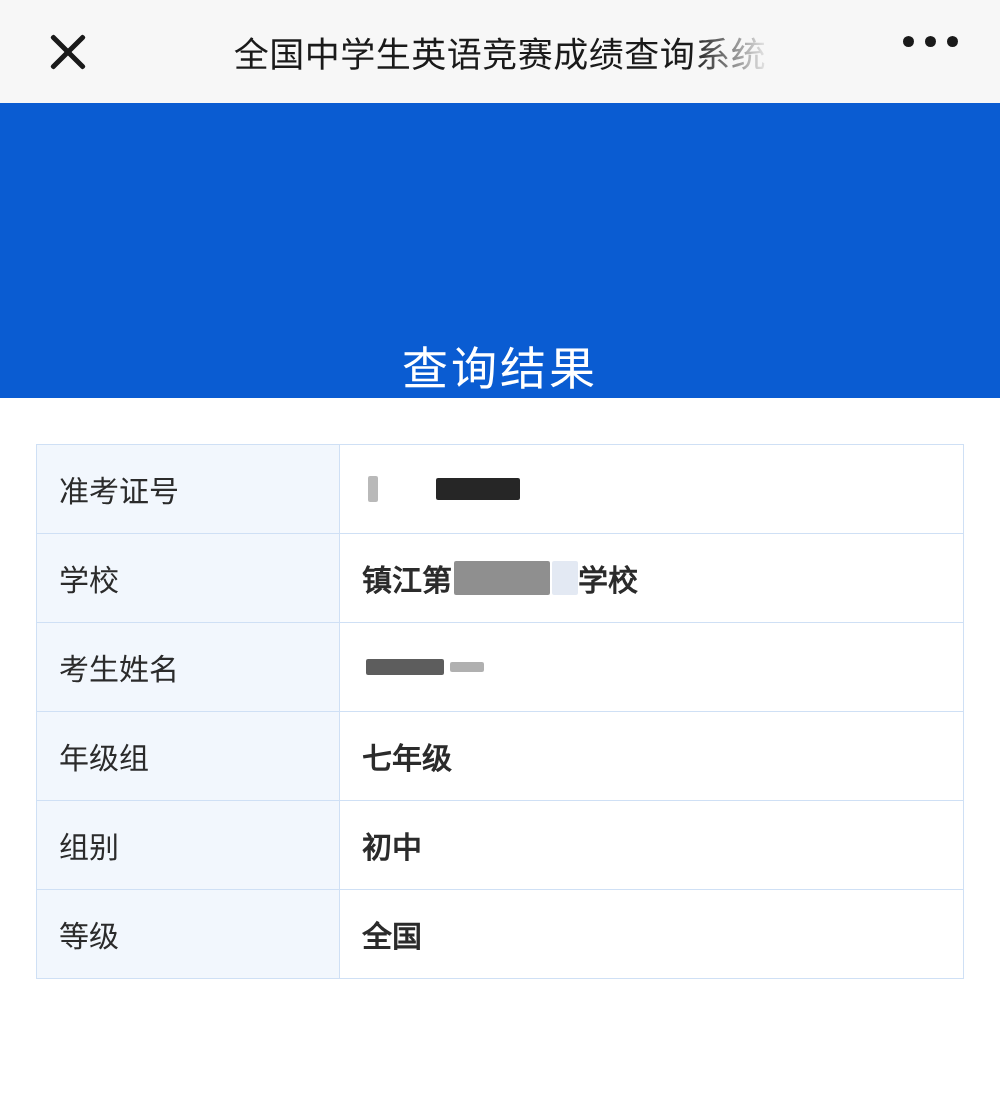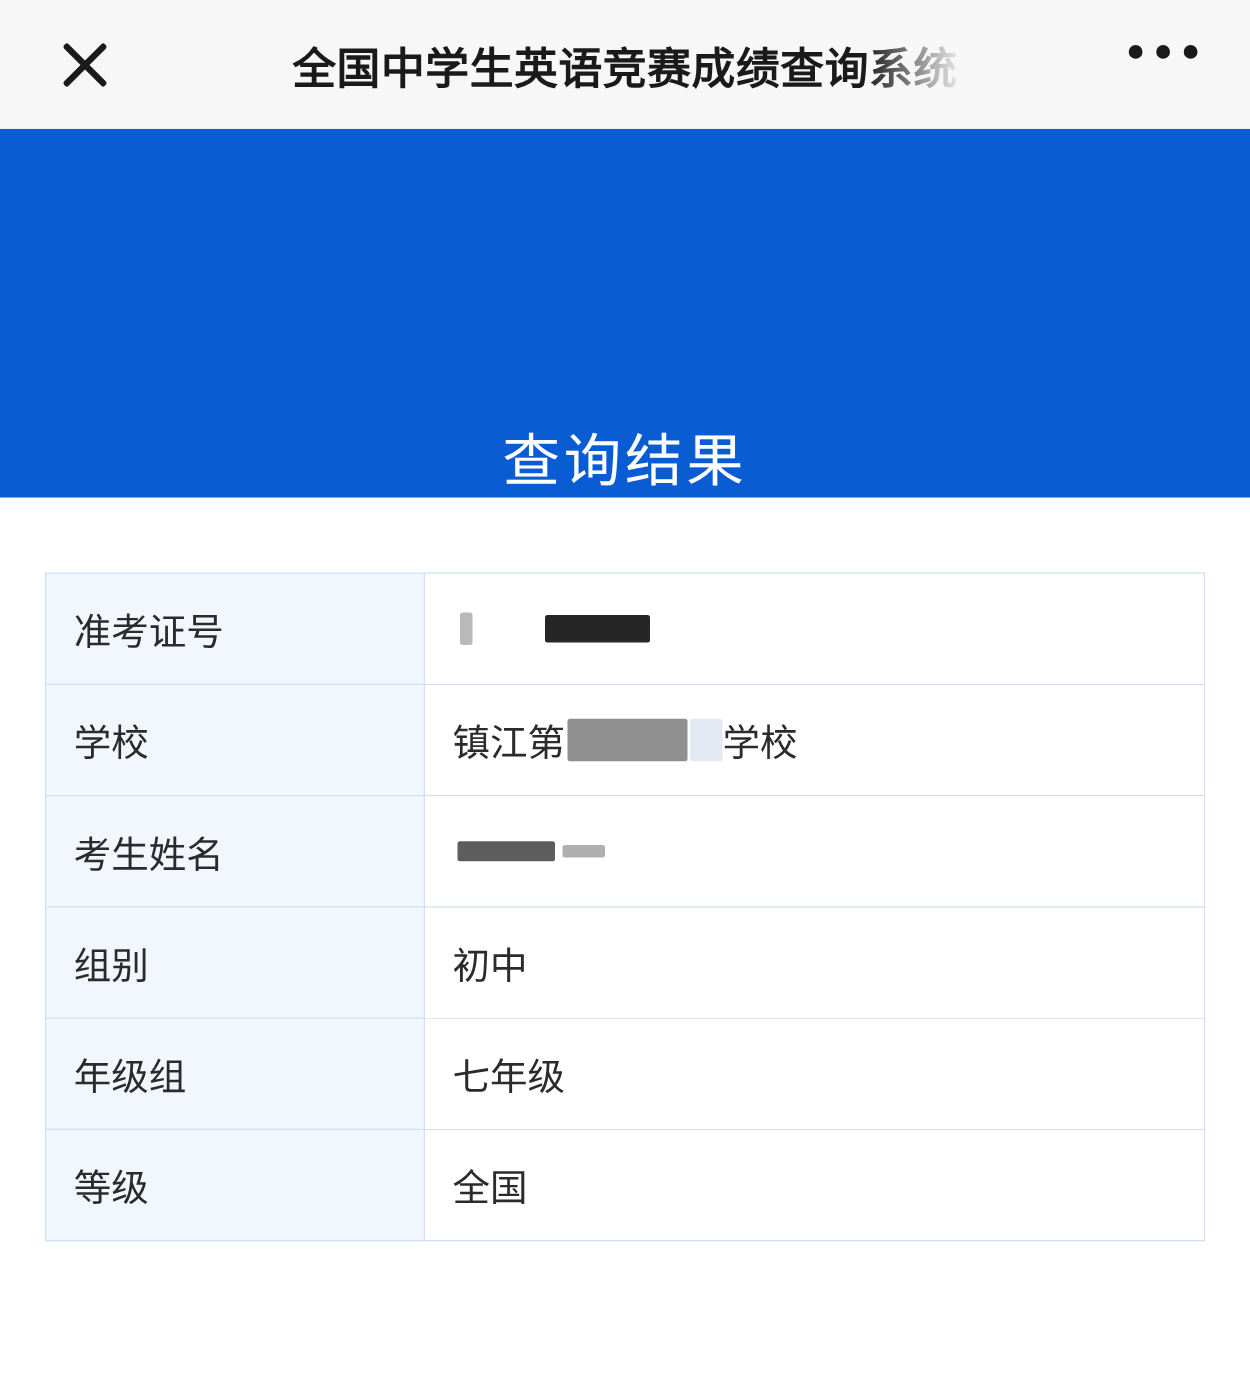--- a/index.html
+++ b/index.html
@@ -48,21 +48,21 @@
   .nav-title {
     position: absolute;
     left: 0;
     right: 0;
     top: 0;
     bottom: 0;
     display: flex;
     align-items: center;
     justify-content: center;
     font-size: 35px;
-    font-weight: bold;
+    font-weight: normal;
     color: #1a1a1a;
     letter-spacing: 0.5px;
     pointer-events: none;
   }
   .nav-title-inner {
     max-width: 620px;
     white-space: nowrap;
     overflow: hidden;
     -webkit-mask-image: linear-gradient(to right, #000 0%, #000 86%, rgba(0,0,0,0.08) 100%);
     mask-image: linear-gradient(to right, #000 0%, #000 86%, rgba(0,0,0,0.08) 100%);
@@ -95,21 +95,21 @@
   }
   .hero-title {
     color: #ffffff;
     font-size: 46px;
     letter-spacing: 3px;
     font-weight: 400;
   }
 
   
   .table-wrap {
-    padding: 60px 36px 0 36px;
+    padding: 46px 36px 0 36px;
   }
   table.result {
     width: 928px;
     border-collapse: collapse;
     table-layout: fixed;
   }
   table.result tr { height: 89px; }
   table.result td {
     border: 1px solid #cfe0f5;
     font-size: 30px;
@@ -118,20 +118,21 @@
     padding: 0 0 0 22px;
   }
   td.key {
     width: 280px;
     background: #f2f7fd;
     color: #2b2b2b;
   }
   td.val {
     background: #ffffff;
     position: relative;
+    font-weight: bold;
   }
 
   
   .redact {
     display: inline-block;
     vertical-align: middle;
     border-radius: 2px;
   }
   .redact-dark   { background: #262626; }
   .redact-gray   { background: #8f8f8f; }
@@ -190,26 +191,26 @@
       <tr>
         <td class="key">考生姓名</td>
         <td class="val">
           <div class="val-inline">
             <span class="redact r-name-a"></span>
             <span class="redact r-name-b"></span>
           </div>
         </td>
       </tr>
       <tr>
+        <td class="key">年级组</td>
+        <td class="val">七年级</td>
+      </tr>
+      <tr>
         <td class="key">组别</td>
         <td class="val">初中</td>
-      </tr>
-      <tr>
-        <td class="key">年级组</td>
-        <td class="val">七年级</td>
       </tr>
       <tr>
         <td class="key">等级</td>
         <td class="val">全国</td>
       </tr>
     </tbody>
   </table>
 </div>
 
 </body></html>

